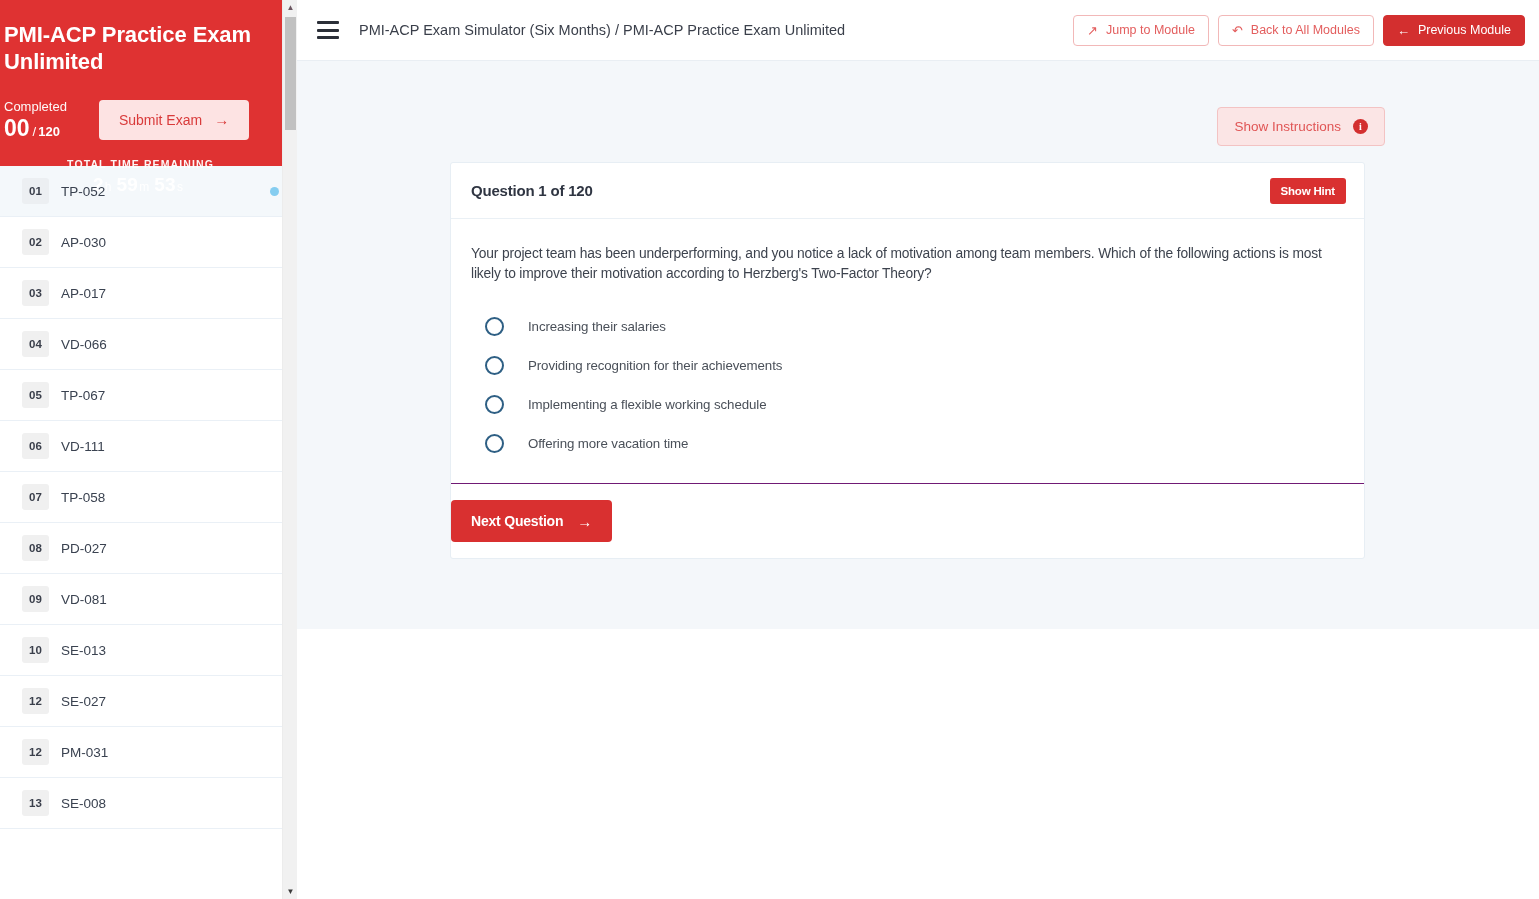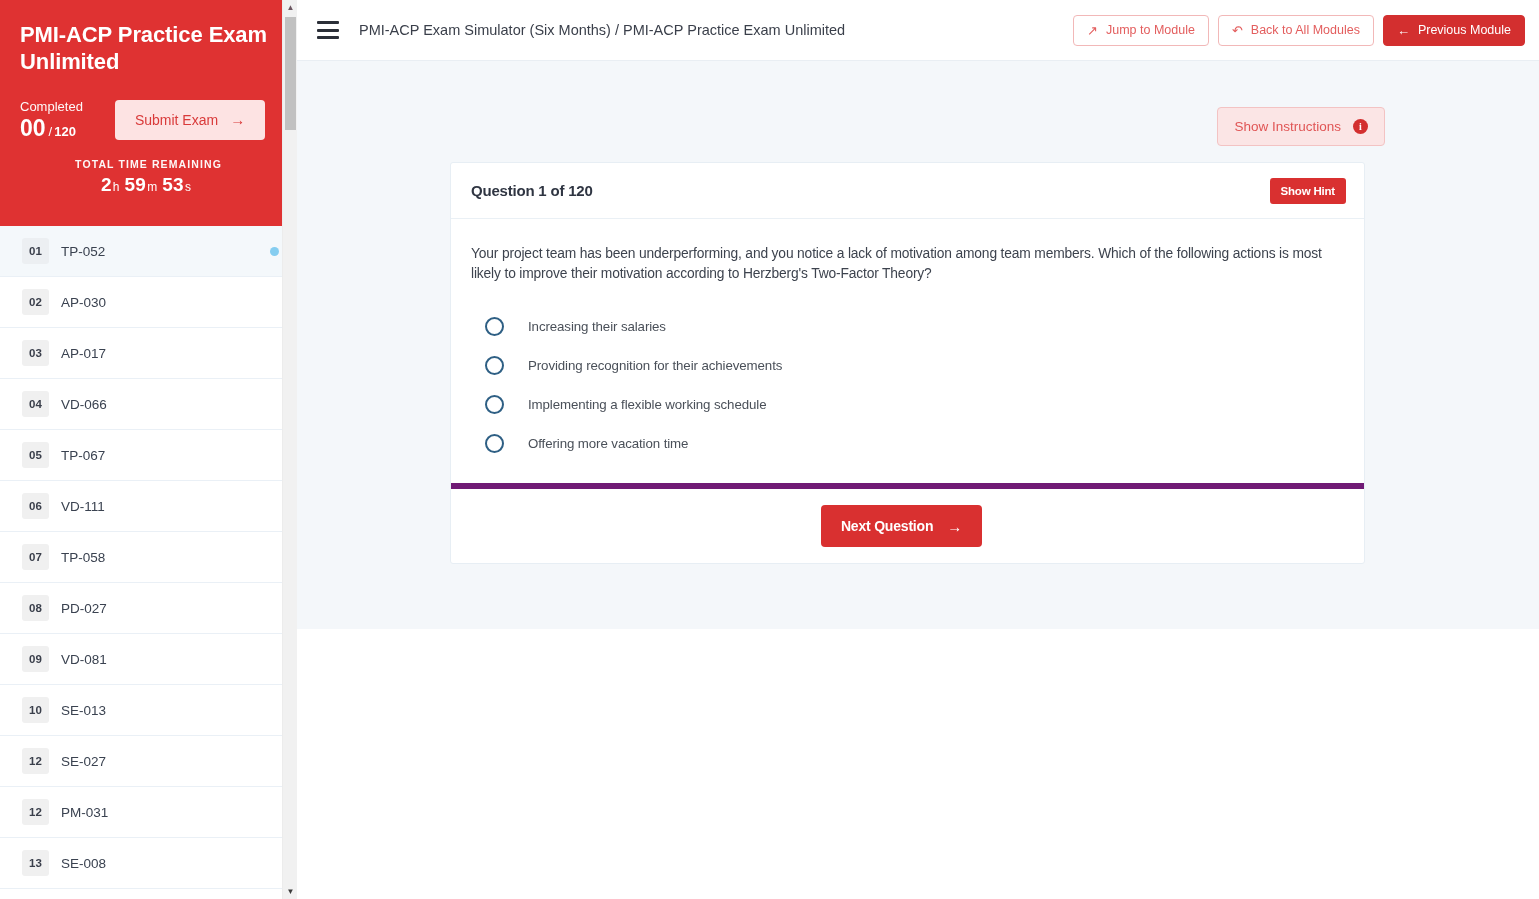--- a/index.html
+++ b/index.html
@@ -25,22 +25,22 @@
     height: 899px;
     background: #ffffff;
     flex: 0 0 297px;
     overflow: hidden;
   }
 
   .sidebar-head {
     background: #e03131;
     background-color: #df3232;
     color: #ffffff;
-    padding: 18px 20px 16px 20px;
-    height: 226px;
+    padding: 18px 20px 16px 4px;
+    height: 166px;
   }
 
   .exam-title {
     font-size: 22px;
     font-weight: bold;
     line-height: 1.22;
     letter-spacing: -0.1px;
     margin: 4px 0 0 0;
     color: #ffffff;
   }
@@ -353,24 +353,24 @@
     margin-right: 24px;
     background: #ffffff;
   }
   .opt-label {
     font-size: 13.3px;
     color: #4a5059;
     letter-spacing: -0.1px;
   }
 
   .card-foot {
-    border-top: 6px solid #701a75;
+    border-top: 1px solid #701a75;
     padding: 16px 12px 16px 0;
     display: flex;
-    justify-content: center;
+    justify-content: flex-start;
   }
   .next-btn {
     background: #d93030;
     color: #ffffff;
     border: none;
     border-radius: 4px;
     font-family: "Liberation Sans", sans-serif;
     font-size: 14px;
     font-weight: bold;
     padding: 13px 20px;

